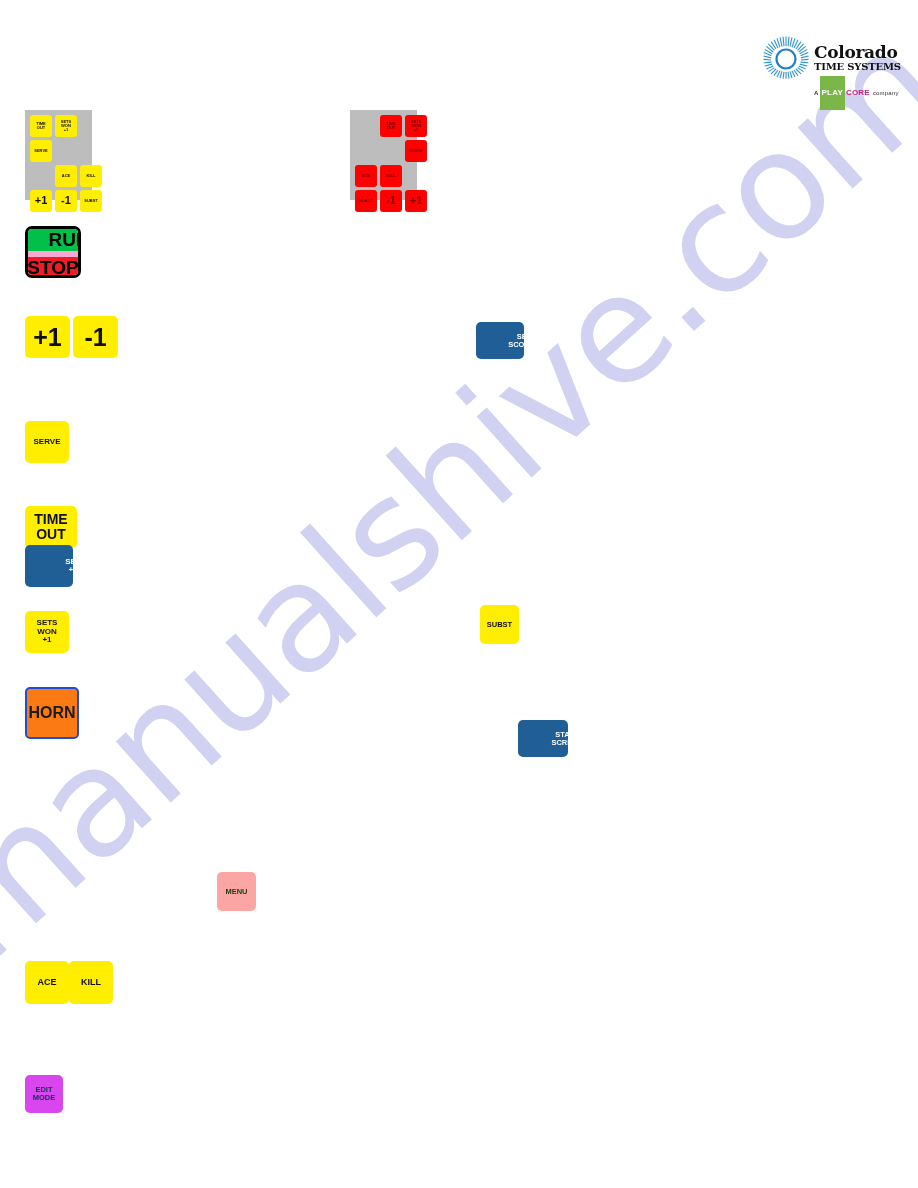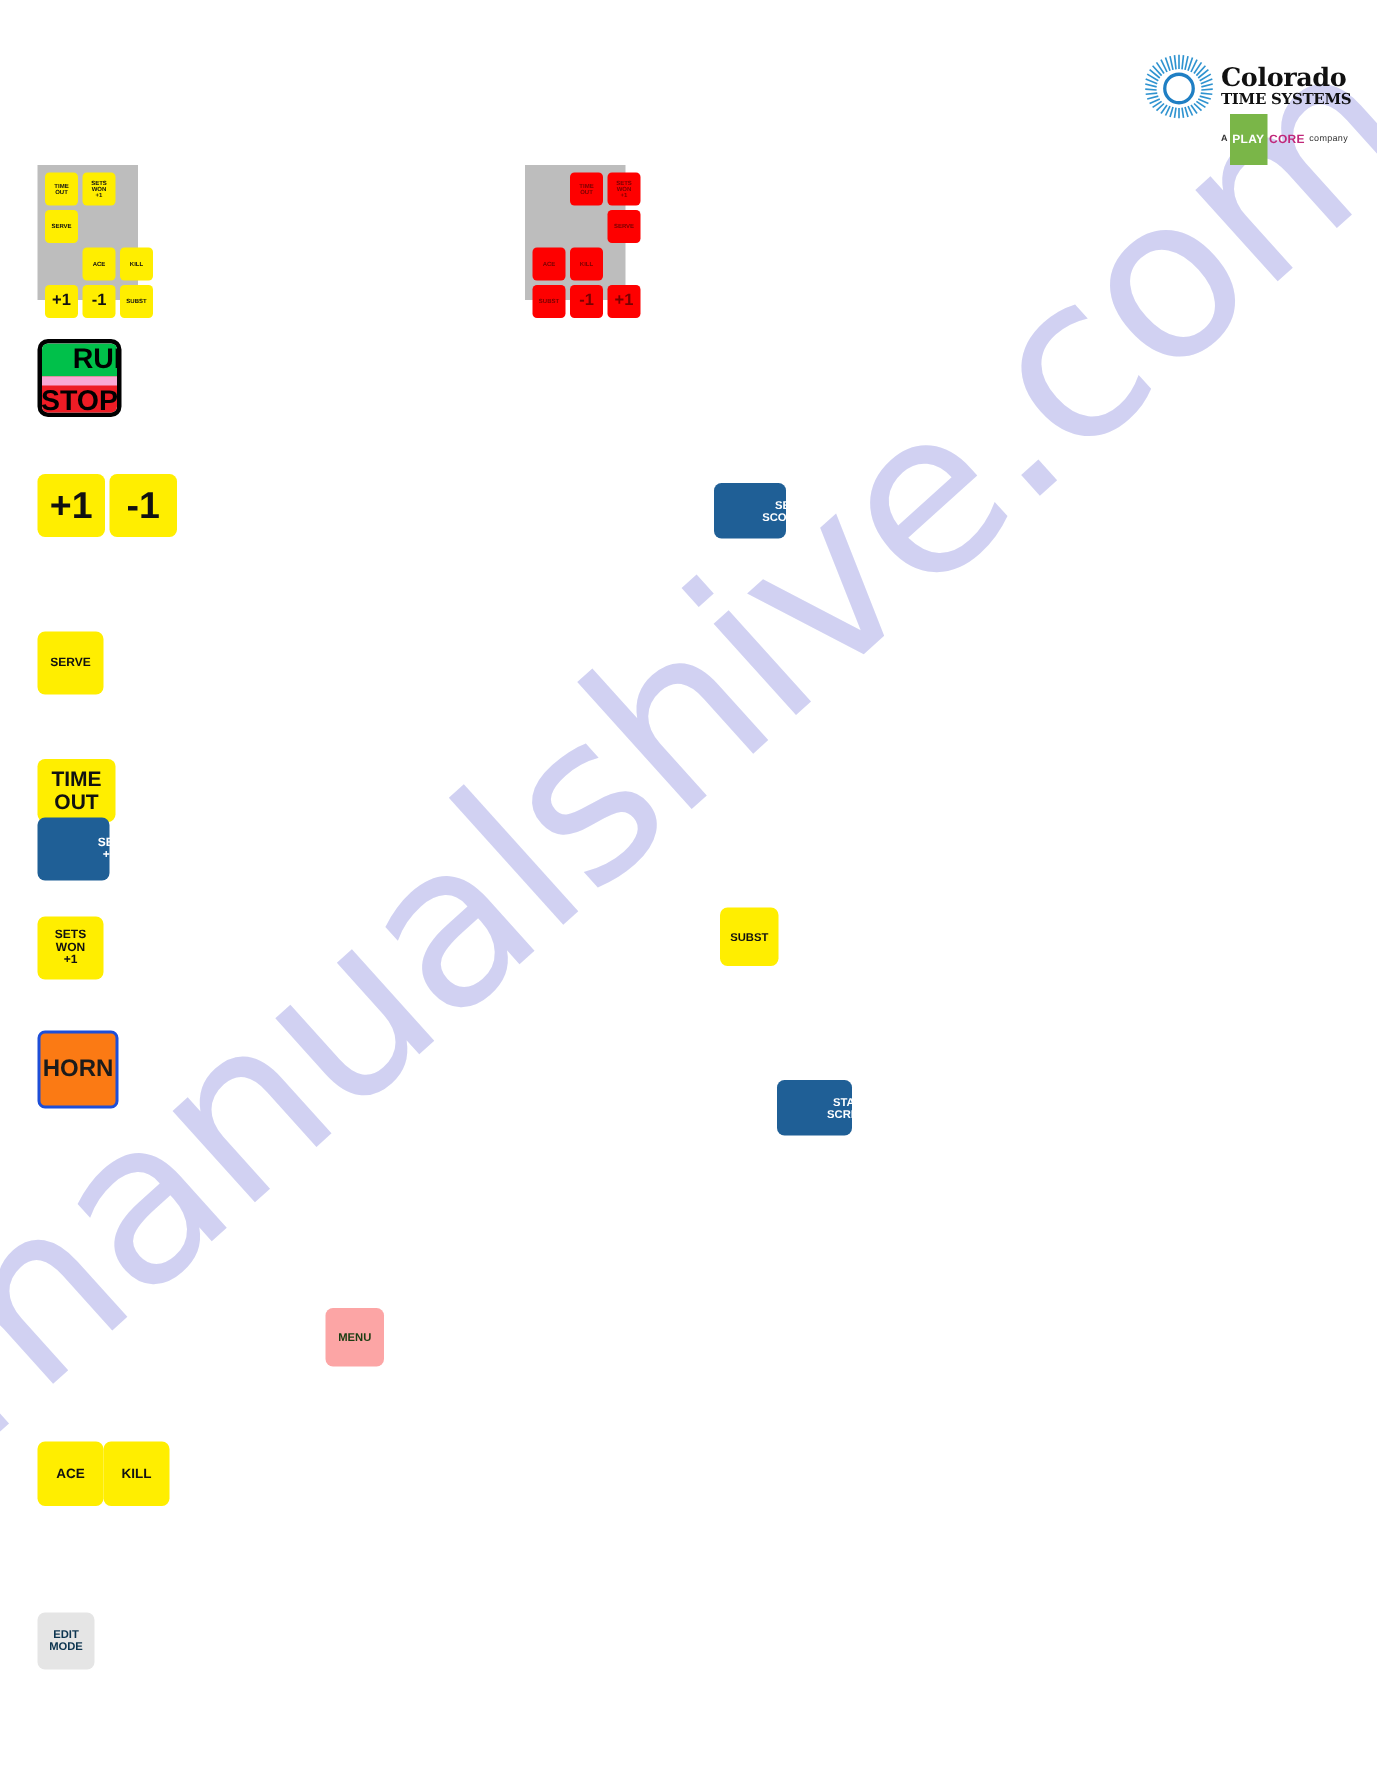--- a/index.html
+++ b/index.html
@@ -111,21 +111,21 @@
     font-weight: bold;
     line-height: 1.05;
     border-radius: 4px;
     white-space: pre-line;
   }
   .key.sq { border-radius: 5px; }
 
   .k-yellow { background: #ffee00; color: #111; }
   .k-red    { background: #fe0000; color: #7a0000; }
   .k-blue   { background: #1f5f96; color: #ffffff; padding-left: 48px; }
-  .k-cyan   { background: #e5e5e5; color: #0d3550; }
+  .k-cyan   { background: #d946ef; color: #0d3550; }
   .k-green  { background: #fca5a5; color: #1a3d12; }
   .k-orange { background: #fb7a14; color: #1b1b1b; }
 
   
   .keypad {
     position: absolute;
     background: #bdbdbd;
     z-index: 3;
   }
   .keypad .key { position: absolute; }

